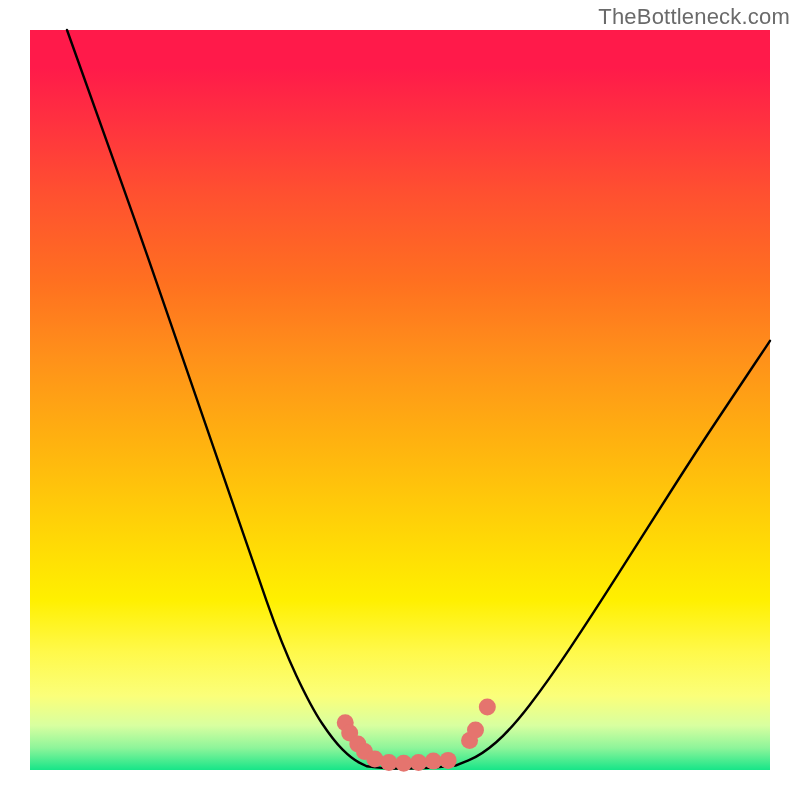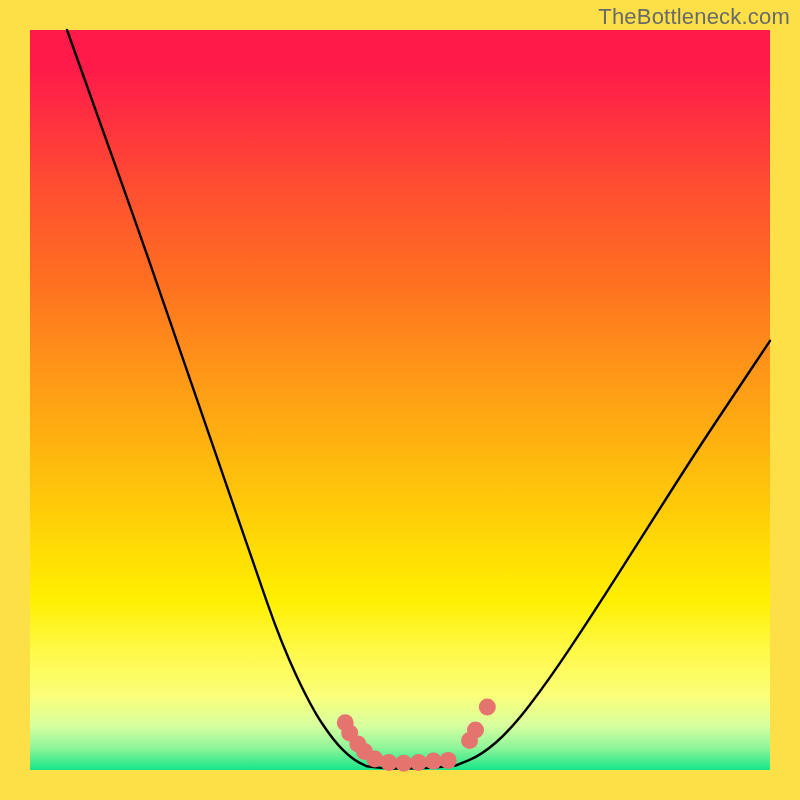--- a/index.html
+++ b/index.html
@@ -10,21 +10,21 @@
     background: #000000;
     overflow: hidden;
     font-family: Arial, Helvetica, sans-serif;
   }
   .frame {
     position: absolute;
     top: 0;
     left: 0;
     width: 800px;
     height: 800px;
-    background: #fde047;
+    background: #ffffff;
   }
   .plot-area {
     position: absolute;
     background: linear-gradient(to bottom,
       #ff1a4a 0%,
       #ff1a4a 5%,
       #ff3040 12%,
       #ff5030 22%,
       #ff7020 34%,
       #ff901a 44%,

